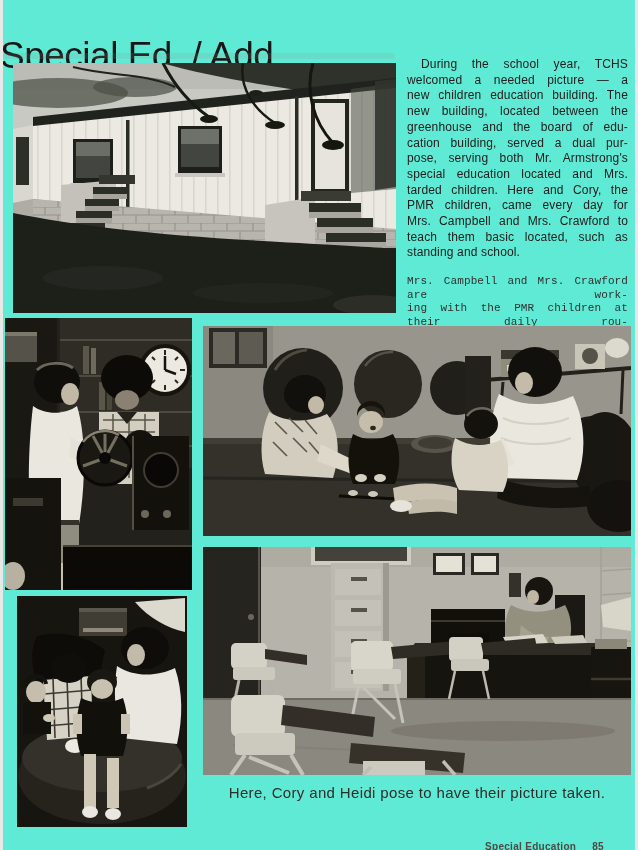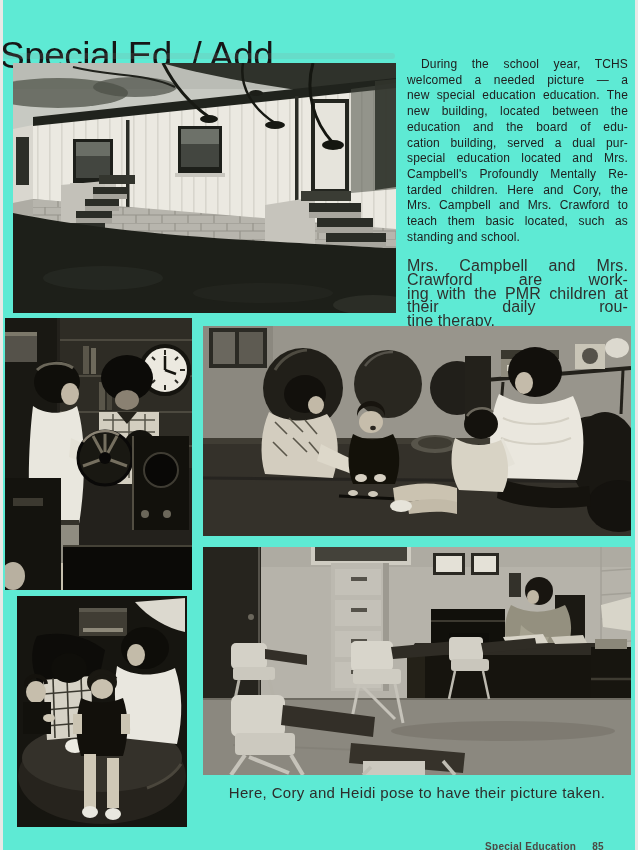--- a/index.html
+++ b/index.html
@@ -28,22 +28,22 @@
 
   .textcol { position:absolute; left:404px; top:57px; width:221px; }
   .bl {
     font-size:12px; line-height:15.7px; letter-spacing:0.15px;
     text-align:justify; text-align-last:justify; color:#202020;
   }
   .bl.first { text-indent:14px; }
   .bl.last { text-align-last:left; }
   .side-caption { margin-top:14px; }
   .cl {
-    font-size:16px; line-height:13.6px; letter-spacing:0.1px;
-    text-align:justify; text-align-last:justify; color:#30302e;
+    font-size:11px; line-height:13.6px; letter-spacing:0.1px;
+    text-align:justify; text-align-last:justify; color:#30302e;font-family:Liberation Mono, monospace;
   }
   .cl.last { text-align-last:left; }
 
   .bottom-caption {
     position:absolute; left:200px; top:784px; width:428px;
     text-align:center; font-size:15px; letter-spacing:0.35px; color:#2d2d2b;
   }
   .footer {
     position:absolute; left:482px; top:841px;
     font-size:10px; font-weight:bold; letter-spacing:0.3px; color:#4c4a44;
@@ -143,27 +143,28 @@
       <ellipse cx="196" cy="56" rx="9" ry="4" fill="#171913"></ellipse>
       <ellipse cx="262" cy="62" rx="10" ry="4" fill="#171913"></ellipse>
       <ellipse cx="320" cy="82" rx="11" ry="5" fill="#141610"></ellipse>
       <ellipse cx="243" cy="30" rx="7" ry="3" fill="#1c1e18"></ellipse>
     </svg>
   </div>
 
   <div class="textcol">
     <div class="bl first">During the school year, TCHS</div>
     <div class="bl">welcomed a needed picture — a</div>
-    <div class="bl">new special education education. The</div>
+    <div class="bl">new children education building. The</div>
     <div class="bl">new building, located between the</div>
-    <div class="bl">education and the board of edu-</div>
+    <div class="bl">greenhouse and the board of edu-</div>
     <div class="bl">cation building, served a dual pur-</div>
+    <div class="bl">pose, serving both Mr. Armstrong's</div>
     <div class="bl">special education located and Mrs.</div>
-    <div class="bl">Campbell's Profoundly Mentally Re-</div>
     <div class="bl">tarded children. Here and Cory, the</div>
+    <div class="bl">PMR children, came every day for</div>
     <div class="bl">Mrs. Campbell and Mrs. Crawford to</div>
     <div class="bl">teach them basic located, such as</div>
     <div class="bl last">standing and school.</div>
     <div class="side-caption">
       <div class="cl">Mrs. Campbell and Mrs. Crawford are work-</div>
       <div class="cl">ing with the PMR children at their daily rou-</div>
       <div class="cl last">tine therapy.</div>
     </div>
   </div>
 

